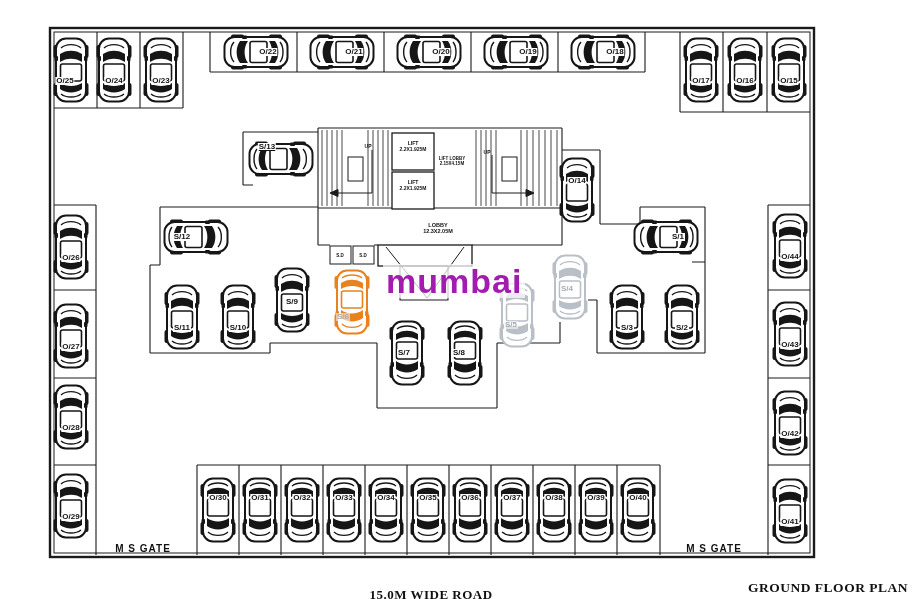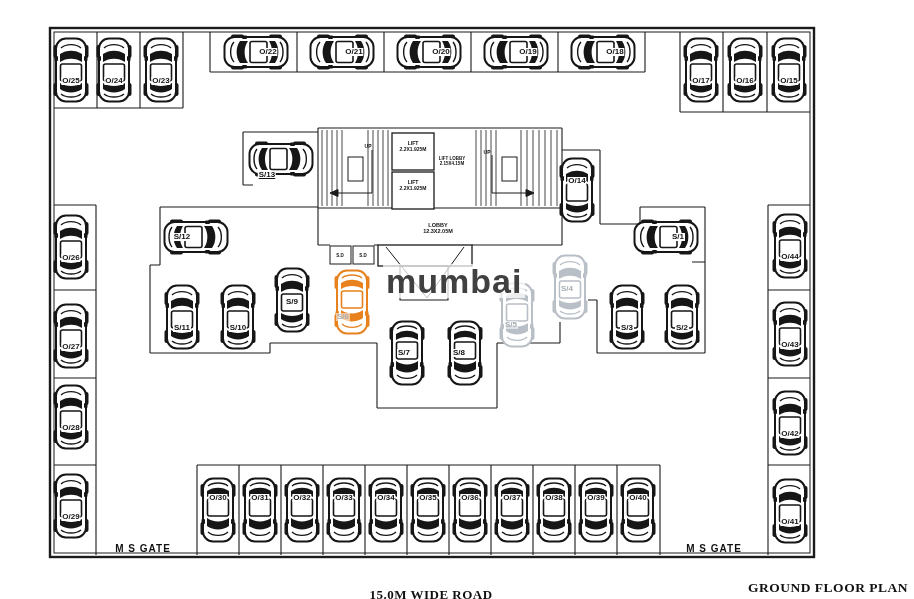--- a/index.html
+++ b/index.html
@@ -15,21 +15,21 @@
   .lbl.faded{color:#a7adb4;background:rgba(255,255,255,.55);}
   .tinytext{position:absolute;transform:translate(-50%,-50%);text-align:center;color:#111;
        z-index:4;line-height:1.2;white-space:nowrap;font-family:"Liberation Sans",sans-serif;}
   .t5{font:bold 5px "Liberation Sans",sans-serif;}
   .t45{font:bold 4.5px "Liberation Sans",sans-serif;}
   .t55{font:bold 5.5px "Liberation Sans",sans-serif;}
   .gate{font:bold 10px "Liberation Sans",sans-serif;letter-spacing:1px;}
   .roadtxt{font:bold 13px "Liberation Serif",serif;letter-spacing:.5px;}
   .plantitle{font:bold 13.5px "Liberation Serif",serif;letter-spacing:.5px;}
   #wm1{position:absolute;left:383px;top:264px;z-index:6;
-       font:bold 34px "Liberation Sans",sans-serif;color:#404040;letter-spacing:1px;
+       font:bold 34px "Liberation Sans",sans-serif;color:#a21caf;letter-spacing:1px;
        background:rgba(255,255,255,.72);padding:0 3px;line-height:1;}
   #wm2{position:absolute;left:366px;top:301px;z-index:6;
        font:bold 35px "Liberation Sans",sans-serif;color:#4f5b66;
        background:rgba(255,255,255,.72);padding:0 3px;line-height:1;white-space:nowrap;}
   #wm2 .dotcom{font:bold 15px "Liberation Sans",sans-serif;color:#5a6670;}
 </style>
 </head>
 <body>
 
 <div id="canvas">
@@ -121,21 +121,21 @@
   <div class="tinytext gate" style="left:714px;top:548px;">M S GATE</div>
   <div class="tinytext roadtxt" style="left:431px;top:595px;">15.0M WIDE ROAD</div>
   <div class="tinytext plantitle" style="left:828px;top:588px;">GROUND FLOOR PLAN</div>
 
   <div id="wm1">mumbai</div>
 
   <div id="cars">
       <div class="car-wrap" style="left: 53px; top: 37px; transform: rotate(0deg);"><svg viewBox="0 0 36 66" width="36" height="66">
           <use href="#car-symbol"></use>
         </svg></div>
-      <div class="lbl" style="left: 71px; top: 81px; text-align: center;">O/25</div>
+      <div class="lbl" style="left: 65px; top: 81px; text-align: center;">O/25</div>
       <div class="car-wrap" style="left: 96px; top: 37px; transform: rotate(0deg);"><svg viewBox="0 0 36 66" width="36" height="66">
           <use href="#car-symbol"></use>
         </svg></div>
       <div class="lbl" style="left: 114px; top: 81px;">O/24</div>
       <div class="car-wrap" style="left: 143px; top: 37px; transform: rotate(0deg);"><svg viewBox="0 0 36 66" width="36" height="66">
           <use href="#car-symbol"></use>
         </svg></div>
       <div class="lbl" style="left: 161px; top: 81px;">O/23</div>
       <div class="car-wrap" style="left: 238px; top: 19px; transform: rotate(270deg);"><svg viewBox="0 0 36 66" width="36" height="66">
           <use href="#car-symbol"></use>
@@ -245,21 +245,21 @@
           <use href="#car-symbol"></use>
         </svg></div>
       <div class="lbl" style="left: 638px; top: 498px;">O/40</div>
       <div class="car-wrap" style="left: 559px; top: 157px; transform: rotate(0deg);"><svg viewBox="0 0 36 66" width="36" height="66">
           <use href="#car-symbol"></use>
         </svg></div>
       <div class="lbl" style="left: 577px; top: 181px;">O/14</div>
       <div class="car-wrap" style="left: 263px; top: 126px; transform: rotate(90deg);"><svg viewBox="0 0 36 66" width="36" height="66">
           <use href="#car-symbol"></use>
         </svg></div>
-      <div class="lbl" style="left: 267px; top: 175px; text-decoration: underline;">S/13</div>
+      <div class="lbl" style="left: 267px; top: 147px; text-decoration: underline;">S/13</div>
       <div class="car-wrap" style="left: 178px; top: 204px; transform: rotate(90deg);"><svg viewBox="0 0 36 66" width="36" height="66">
           <use href="#car-symbol"></use>
         </svg></div>
       <div class="lbl" style="left: 182px; top: 237px;">S/12</div>
       <div class="car-wrap" style="left: 164px; top: 284px; transform: rotate(0deg);"><svg viewBox="0 0 36 66" width="36" height="66">
           <use href="#car-symbol"></use>
         </svg></div>
       <div class="lbl" style="left: 182px; top: 328px;">S/11</div>
       <div class="car-wrap" style="left: 220px; top: 284px; transform: rotate(0deg);"><svg viewBox="0 0 36 66" width="36" height="66">
           <use href="#car-symbol"></use>

